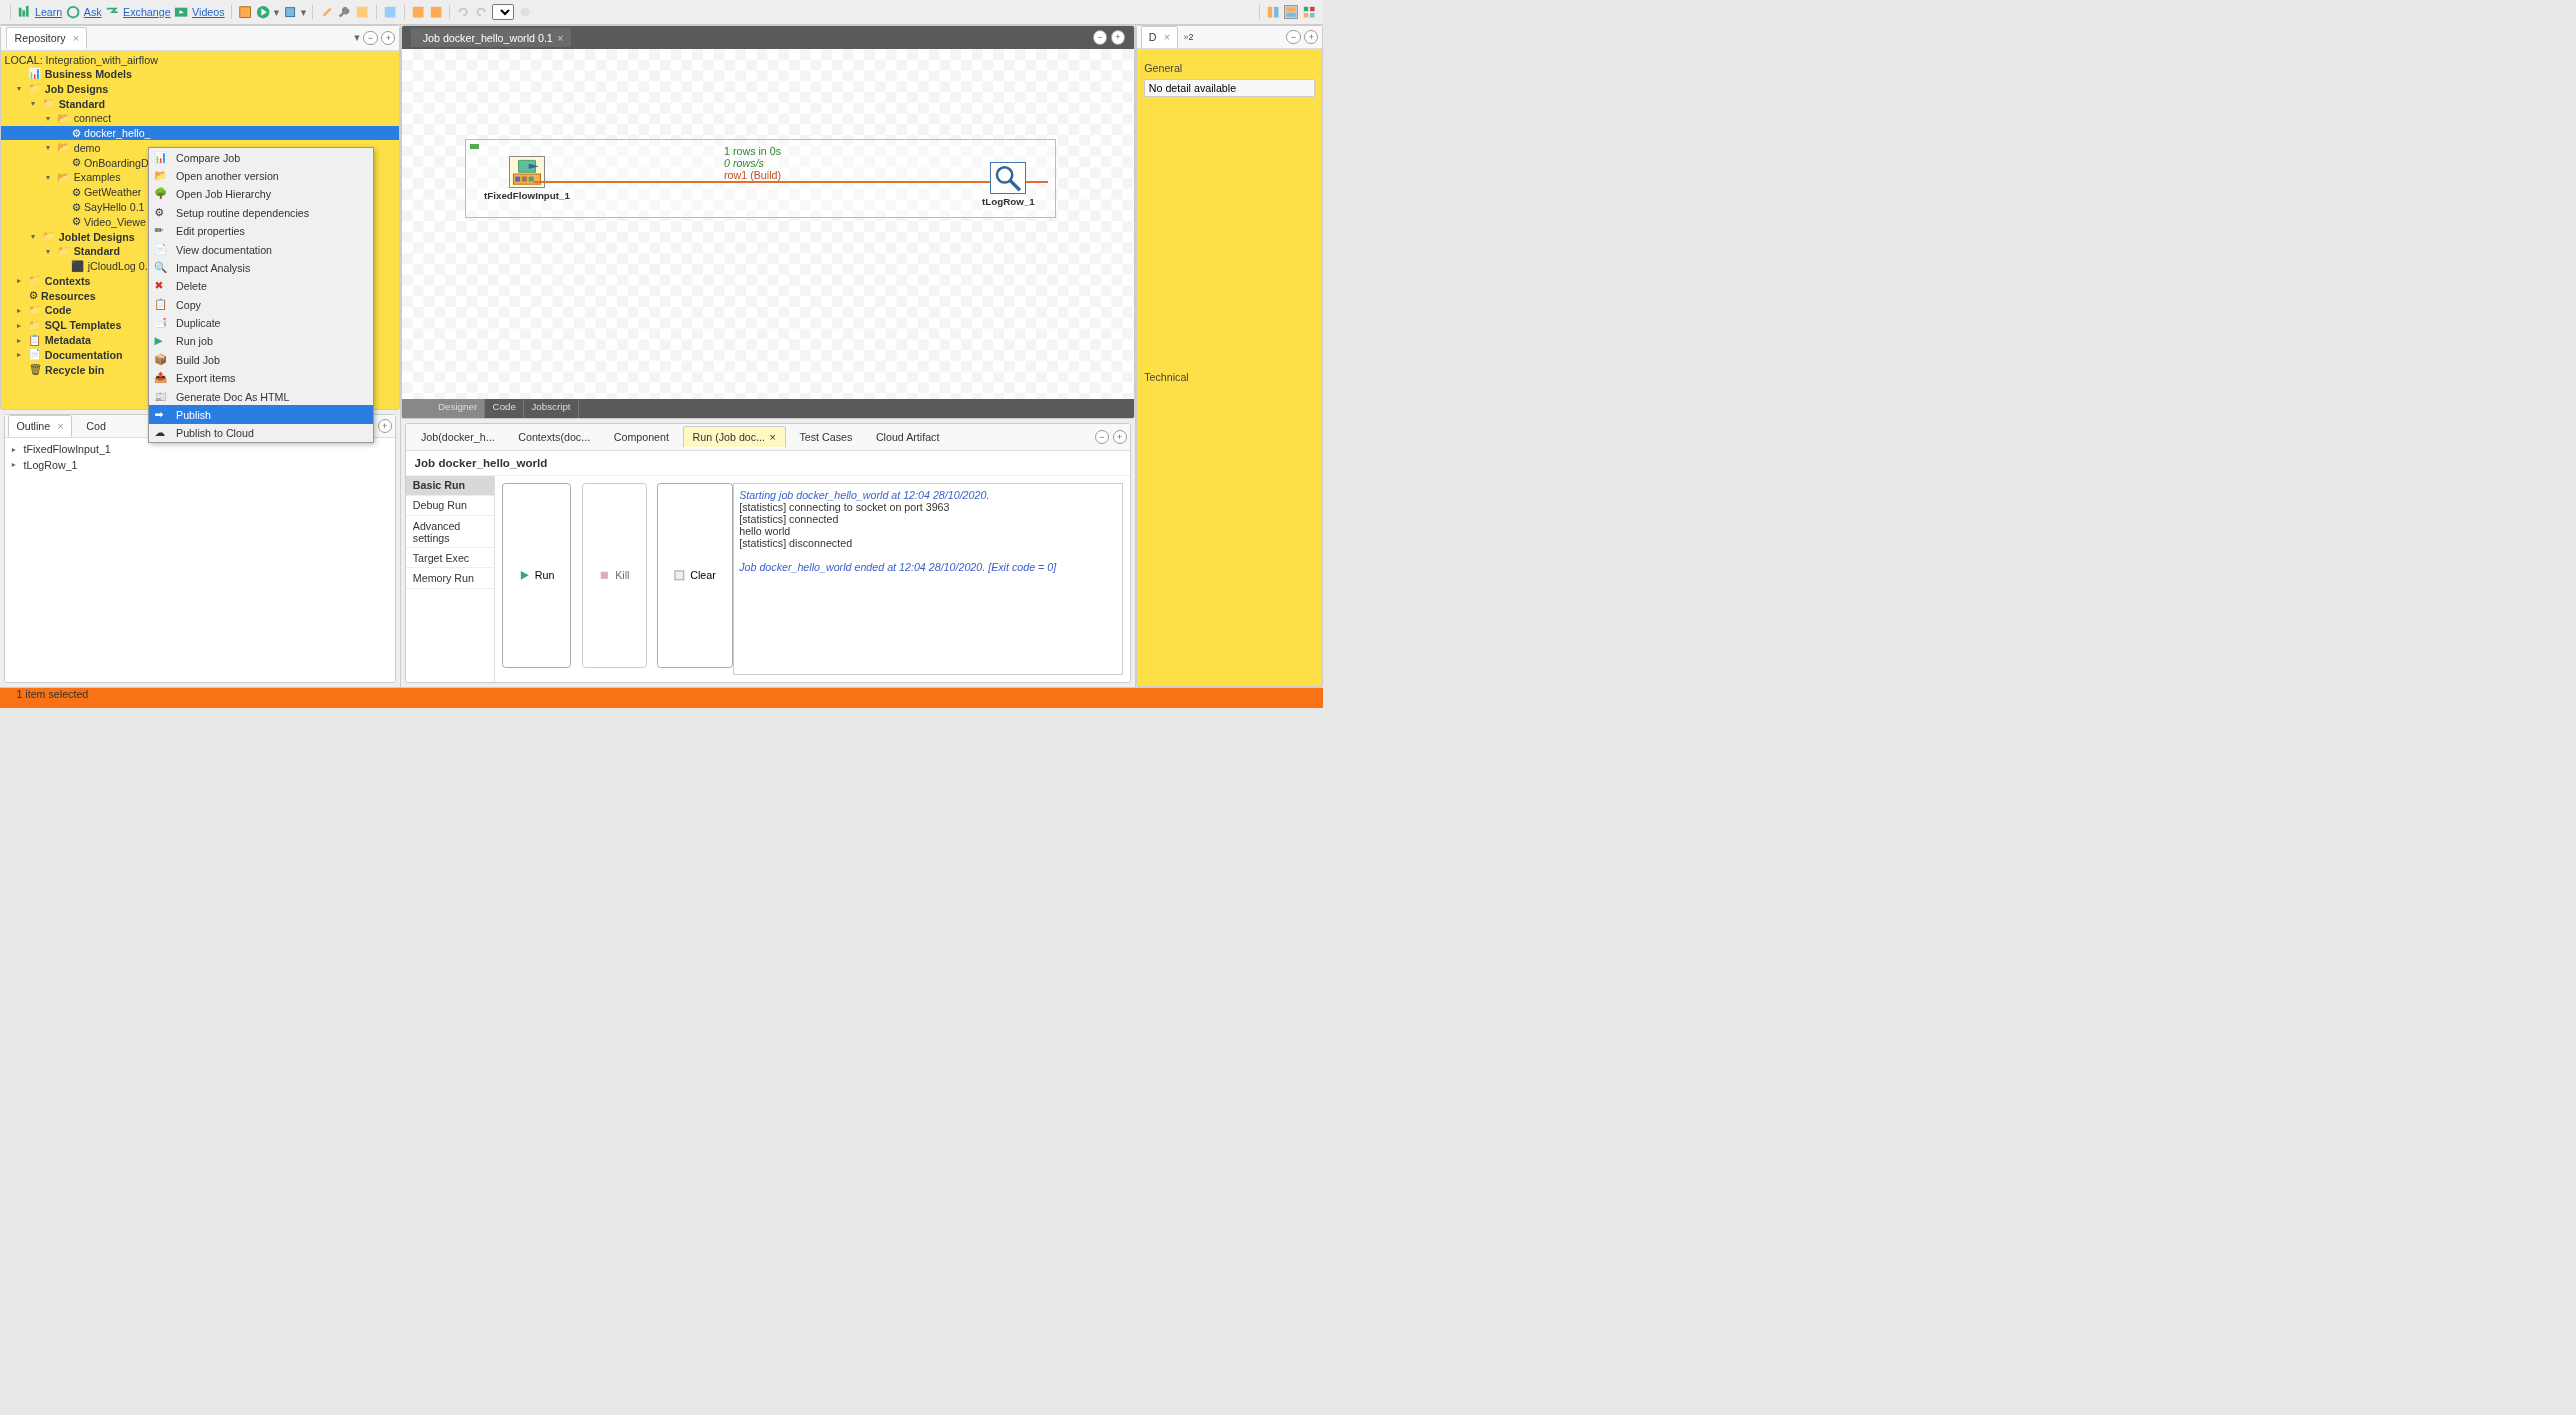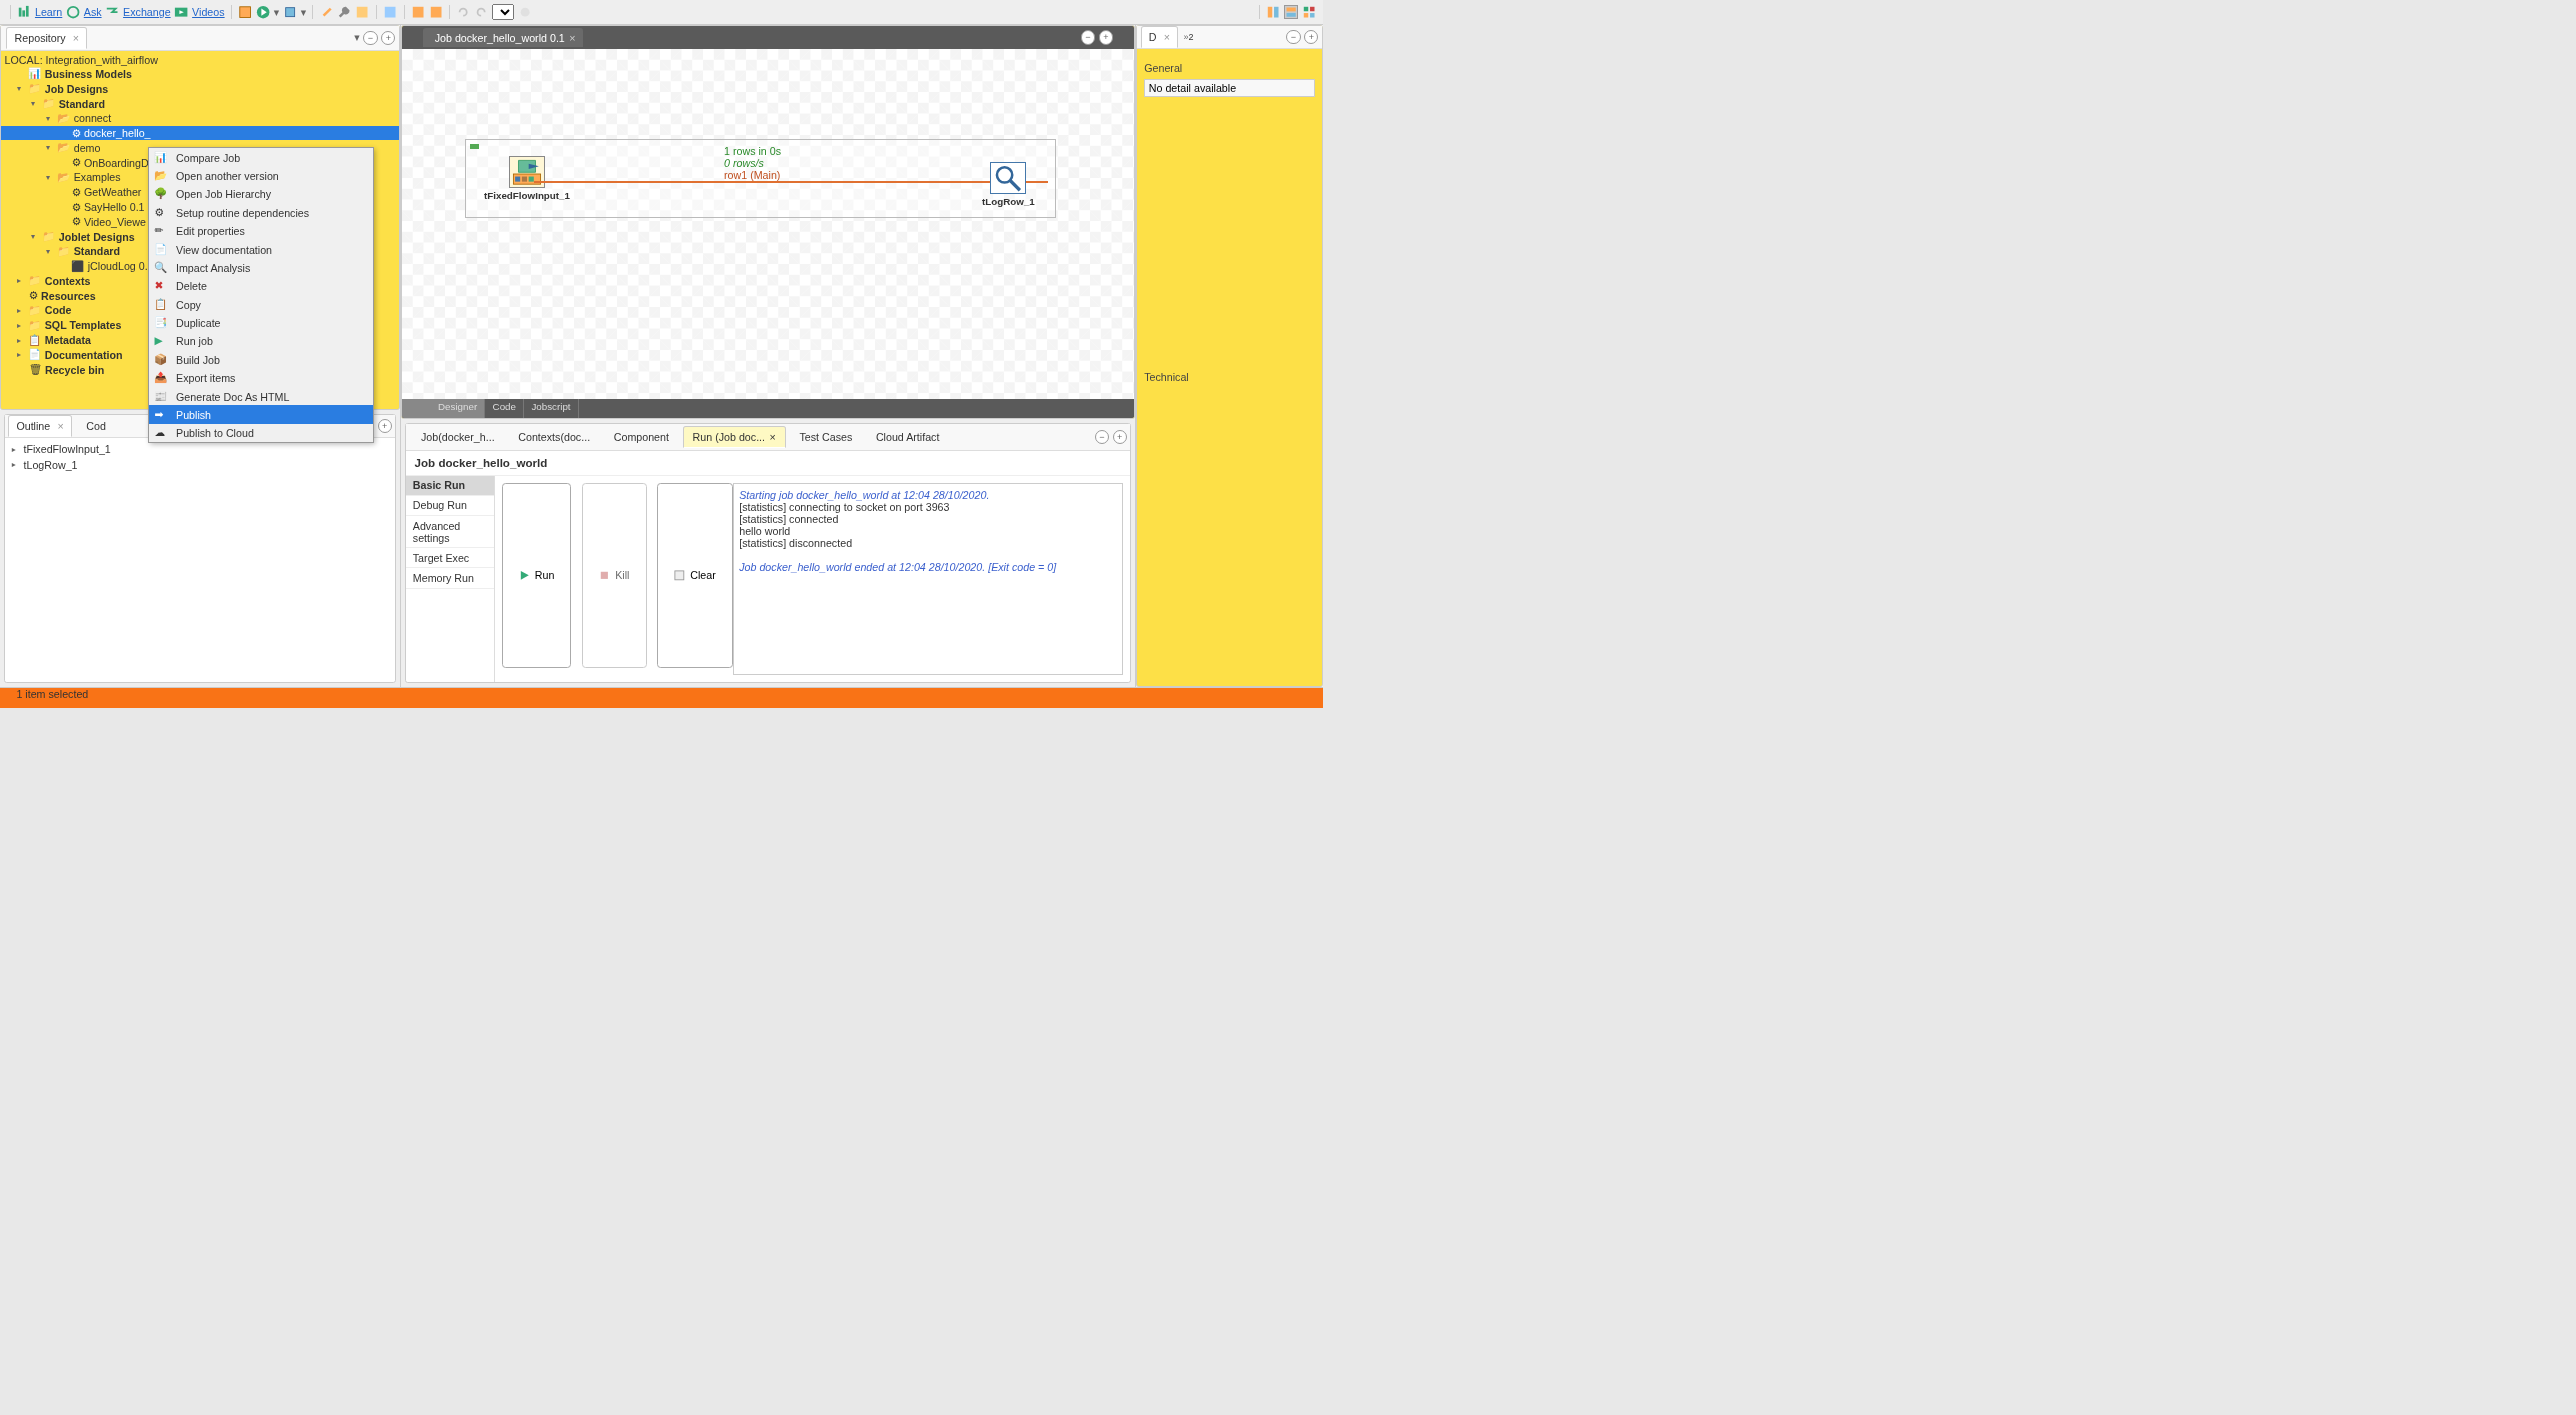--- a/index.html
+++ b/index.html
@@ -35,21 +35,21 @@
 .tree-indent-3 { padding-left: 45px; }
 .tree-indent-4 { padding-left: 59px; }
 .tw { display: inline-block; width: 9px; color: #666; font-size: 8px; }
 .tw.empty { visibility: hidden; }
 
 .context-menu { position: absolute; left: 148px; top: 147px; width: 226px; background: #f0f0f0; border: 0.9px solid #999; box-shadow: 1.8px 1.8px 5.4px rgba(0,0,0,0.3); z-index: 100; }
 .context-menu .mi { padding: 2.7px 9px 2.7px 27px; position: relative; cursor: pointer; font-size: 11.6px; }
 .context-menu .mi.highlighted { background: #2a7de1; color: #fff; }
 .context-menu .mi .mi-icon { position: absolute; left: 5.4px; top: 2.7px; width: 14.3px; height: 14.3px; }
 
-.editor-tabbar { height: 23px; background: #5a5a5a; display: flex; align-items: center; padding: 0 21px; color: #fff; }
+.editor-tabbar { height: 23px; background: #5a5a5a; display: flex; align-items: center; padding: 0 9px; color: #fff; }
 .editor-tab { background: #6a6a6a; padding: 3.6px 7.2px; display: flex; align-items: center; gap: 4.5px; border-radius: 2.7px 2.7px 0 0; }
 .canvas { flex: 1; background: #fff; position: relative;
   background-image: linear-gradient(45deg,#f4f4f4 25%,transparent 25%),linear-gradient(-45deg,#f4f4f4 25%,transparent 25%),linear-gradient(45deg,transparent 75%,#f4f4f4 75%),linear-gradient(-45deg,transparent 75%,#f4f4f4 75%);
   background-size: 21.5px 21.5px; background-position: 0 0,0 10.7px,10.7px -10.7px,-10.7px 0; }
 .canvas-frame { position: absolute; left: 63px; top: 90px; width: 591px; height: 79px; border: 0.9px solid #bbb; background: rgba(255,255,255,0.4); }
 .comp { position: absolute; text-align: center; }
 .comp .comp-icon { width: 36px; height: 32px; margin: 0 auto; border: 0.9px solid #888; background: #fff7d6; display: block; }
 .comp .comp-label { font-size: 9.8px; font-weight: bold; margin-top: 1.8px; }
 .flow-line { position: absolute; top: 132px; left: 132px; width: 514px; height: 1.8px; background: #e07030; }
 .flow-labels { position: absolute; left: 322px; top: 96px; font-size: 9.8px; }
@@ -345,21 +345,21 @@
                 <path d="M10 4 L30 4 L30 18 L10 18 Z" fill="#6b9" stroke="#396"></path>
                 <path d="M22 8 L34 11 L22 14 Z" fill="#369"></path>
               </svg>
             </span>
           <div class="comp-label">tFixedFlowInput_1</div>
         </div>
         <div class="flow-line"></div>
         <div class="flow-labels">
           <div class="l1">1 rows in 0s</div>
           <div class="l2">0 rows/s</div>
-          <div class="l3">row1 (Main)</div>
+          <div class="l3">row1 (Build)</div>
         </div>
         <div class="comp" style="left:580px;top:113px">
           <span class="comp-icon" style="border:1.8px solid #47a;background:#fff">
               <svg viewBox="0 0 40 36">
                 <circle cx="16" cy="14" r="9" fill="none" stroke="#369" stroke-width="3"></circle>
                 <line x1="22" y1="20" x2="34" y2="32" stroke="#369" stroke-width="4"></line>
               </svg>
             </span>
           <div class="comp-label">tLogRow_1</div>
         </div>

